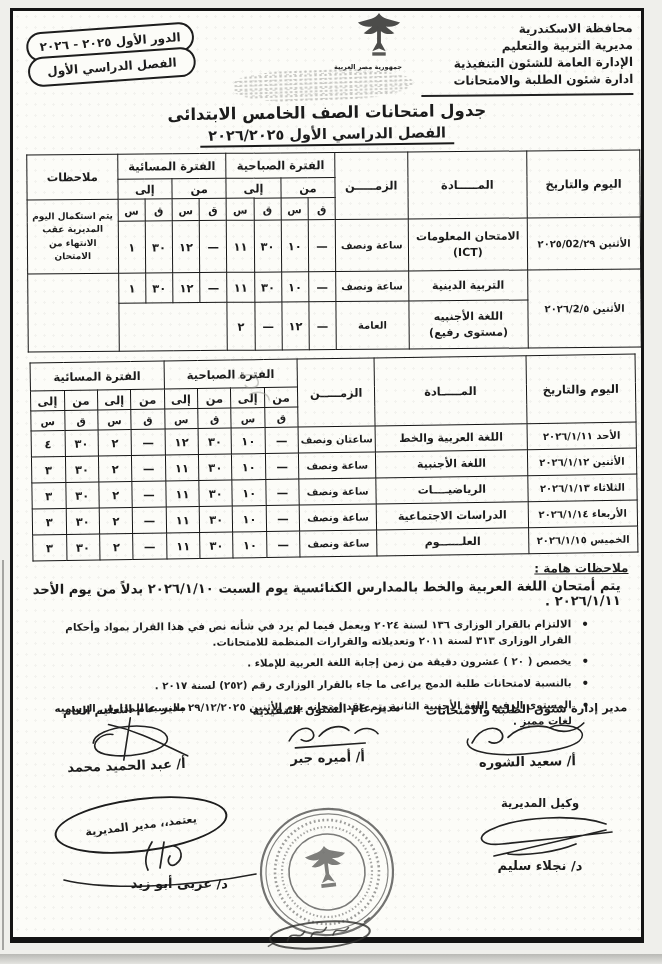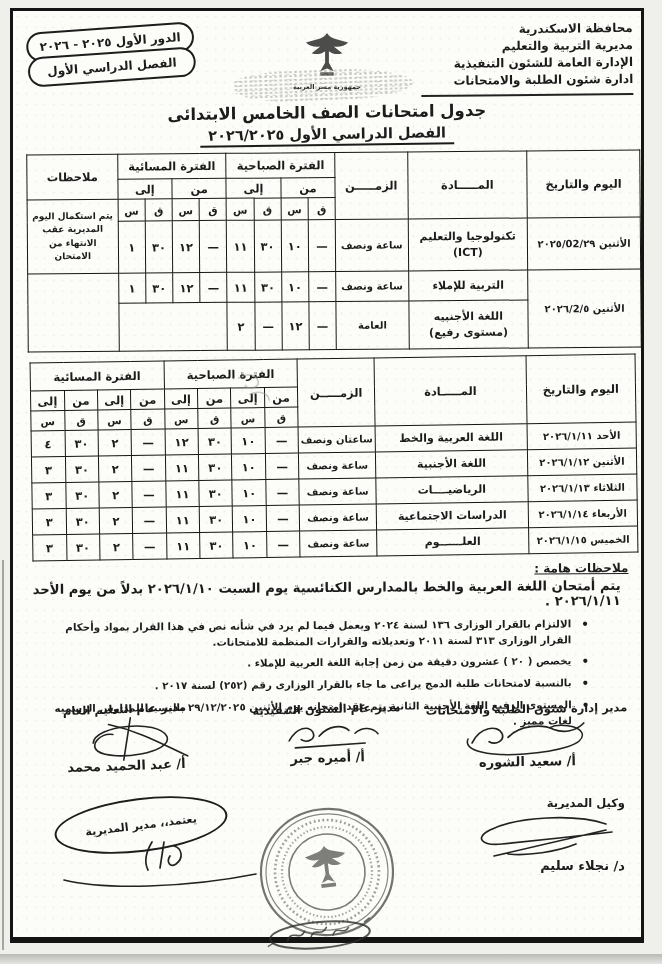--- a/index.html
+++ b/index.html
@@ -13,21 +13,21 @@
   .edge-line{position:absolute;left:2px;top:560px;width:2px;height:390px;background:#4a4a46;opacity:.45;}
 
   
   .letterhead{position:absolute;top:10px;right:8px;width:212px;text-align:right;
               border-bottom:2px solid #222;padding-bottom:5px;transform:rotate(-.6deg);}
   .letterhead div{font-size:12px;font-weight:bold;line-height:17px;white-space:nowrap;}
   .corner{position:absolute;left:14px;top:16px;width:168px;transform:rotate(-4deg);}
   .cbox{border:2px solid #1d1d1d;border-radius:15px;background:#fcfcf8;text-align:center;
         font-size:12px;font-weight:bold;padding:6px 6px;white-space:nowrap;}
   .cbox+.cbox{margin-top:-5px;}
-  .emblem{position:absolute;left:50%;top:20px;transform:translateX(-50%);width:150px;text-align:center;}
+  .emblem{position:absolute;left:50%;top:0;transform:translateX(-50%);width:150px;text-align:right;}
   .emblem-caption{font-size:6.5px;font-weight:bold;letter-spacing:.5px;margin-top:-2px;}
   .smudge{position:absolute;left:50%;top:58px;transform:translateX(-52%) rotate(-2deg);
           width:180px;height:32px;border-radius:40% 55% 50% 45%;opacity:.5;filter:blur(.4px);
           background-image:radial-gradient(#8d8d89 1px,transparent 1.5px),radial-gradient(#a5a5a1 1px,transparent 1.4px);
           background-size:5px 4px,7px 5px;background-position:0 0,2px 2px;}
 
   .doc-title{position:absolute;top:92px;left:0;width:100%;text-align:center;transform:rotate(-.8deg);}
   .doc-title .t1{font-size:16.5px;font-weight:bold;}
   .doc-title .t2{display:inline-block;font-size:14.5px;font-weight:bold;margin-top:4px;
                  border-bottom:2.4px solid #1a1a1a;padding:0 8px 2px;}
@@ -58,21 +58,21 @@
   .sigrow{position:absolute;top:691px;left:0;width:100%;height:95px;}
   .sig{position:absolute;text-align:center;}
   .sig .stitle{font-size:11.5px;font-weight:bold;white-space:nowrap;}
   .sig .sname{font-size:13px;font-weight:bold;white-space:nowrap;margin-top:-4px;}
   .sig1{right:6px;width:216px;transform:rotate(-1deg);}
   .sig2{left:50%;margin-left:-100px;width:200px;transform:rotate(-1.5deg);}
   .sig3{left:10px;width:205px;transform:rotate(-2deg);}
   .scribble{display:block;margin:0 auto;}
 
   .bottomblk{position:absolute;top:779px;left:0;width:100%;height:156px;}
-  .deputy{position:absolute;right:16px;top:6px;width:170px;text-align:right;}
+  .deputy{position:absolute;right:16px;top:6px;width:170px;text-align:center;}
   .stamp{position:absolute;left:50%;margin-left:-84px;top:8px;transform:rotate(-7deg);opacity:.88;}
   .approval{position:absolute;left:20px;top:8px;width:255px;}
   .oval{width:170px;height:50px;border:2px solid #1d1d1d;border-radius:50%;margin-right:60px;
         transform:rotate(-7deg);display:flex;align-items:center;justify-content:center;}
   .oval span{font-size:11px;font-weight:bold;white-space:nowrap;}
   .approval .sname,.deputy .sname{font-size:13px;font-weight:bold;white-space:nowrap;}
   .deputy .stitle{font-size:11.5px;font-weight:bold;}
   .scrib-oval{position:absolute;left:50%;margin-left:-66px;top:128px;transform:rotate(-5deg);}
   .pencil{position:absolute;left:218px;top:360px;opacity:.5;transform:rotate(10deg);}
 </style>
@@ -145,34 +145,34 @@
           <th class="unit-h">ق</th>
           <th class="unit-h">س</th>
           <th class="unit-h">ق</th>
           <th class="unit-h">س</th>
           <th class="unit-h">ق</th>
           <th class="unit-h">س</th>
           <td rowspan="2" class="note-cell">يتم استكمال اليوم المديرية عقب الانتهاء من الامتحان</td>
         </tr>
         <tr style="height:52px">
           <td class="day-cell">الأثنين ٢٠٢٥/02/٢٩</td>
-          <td class="subj-cell">تكنولوجيا والتعليم (ICT)</td>
+          <td class="subj-cell">الامتحان المعلومات (ICT)</td>
           <td class="time-cell">ساعة ونصف</td>
           <td>—</td>
           <td>١٠</td>
           <td>٣٠</td>
           <td>١١</td>
           <td>—</td>
           <td>١٢</td>
           <td>٣٠</td>
           <td>١</td>
         </tr>
         <tr style="height:30px">
           <td rowspan="2" class="day-cell">الأثنين ٢٠٢٦/2/٥</td>
-          <td class="subj-cell">التربية للإملاء</td>
+          <td class="subj-cell">التربية الدينية</td>
           <td class="time-cell">ساعة ونصف</td>
           <td>—</td>
           <td>١٠</td>
           <td>٣٠</td>
           <td>١١</td>
           <td>—</td>
           <td>١٢</td>
           <td>٣٠</td>
           <td>١</td>
           <td rowspan="2"></td>
@@ -375,20 +375,21 @@
       </svg>
 
       <div class="approval">
         <div class="oval">
           <span>يعتمد،، مدير المديرية</span>
         </div>
         <svg class="scribble" width="210" height="54" viewBox="0 0 210 54" style="margin-top:-14px">
           <path d="M96 4 C90 14,88 24,92 32 M108 4 L104 30 M118 8 C126 10,128 20,120 26 C114 30,110 24,114 18" fill="none" stroke="#222" stroke-width="1.7" stroke-linecap="round"></path>
           <path d="M8 42 C48 52,130 50,200 36" fill="none" stroke="#222" stroke-width="1.7" stroke-linecap="round"></path>
         </svg>
+        <div class="sname" style="margin:-16px 60px 0 0">د/ عربى أبو زيد</div>
       </div>
 
       <svg class="scrib-oval" width="118" height="34" viewBox="0 0 118 34">
         <ellipse cx="59" cy="17" rx="50" ry="13" fill="none" stroke="#2e2e2c" stroke-width="2" opacity=".8"></ellipse>
         <path d="M26 20 C32 8,38 22,44 12 M50 18 C54 8,60 20,66 10 M72 18 C76 8,82 20,88 12" fill="none" stroke="#2e2e2c" stroke-width="1.6" stroke-linecap="round" opacity=".8"></path>
         <path d="M6 24 L14 20 M104 8 L110 4" stroke="#2e2e2c" stroke-width="1.4" opacity=".7"></path>
       </svg>
     </div>
 
   </div>

